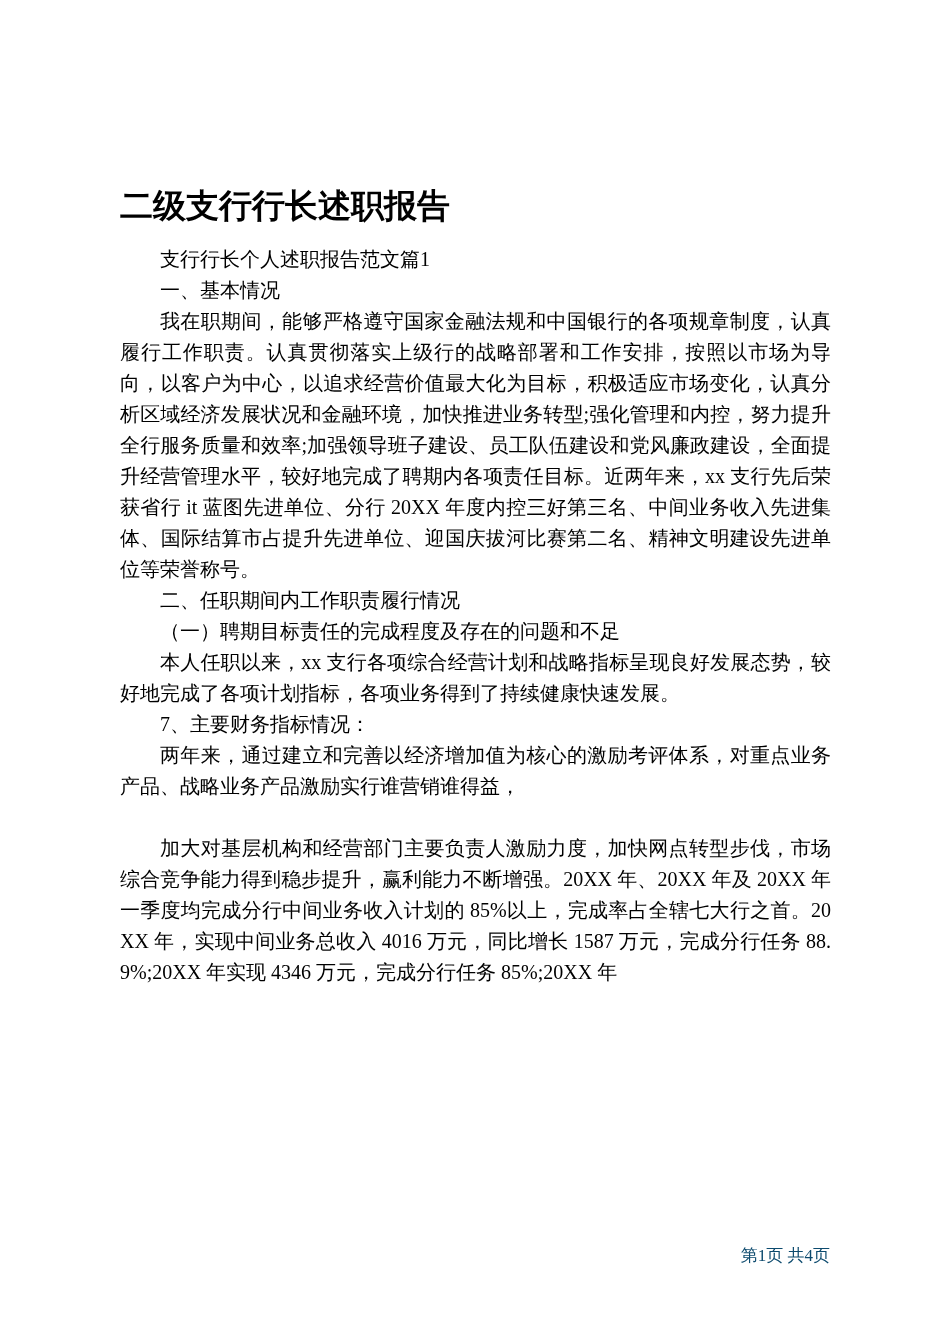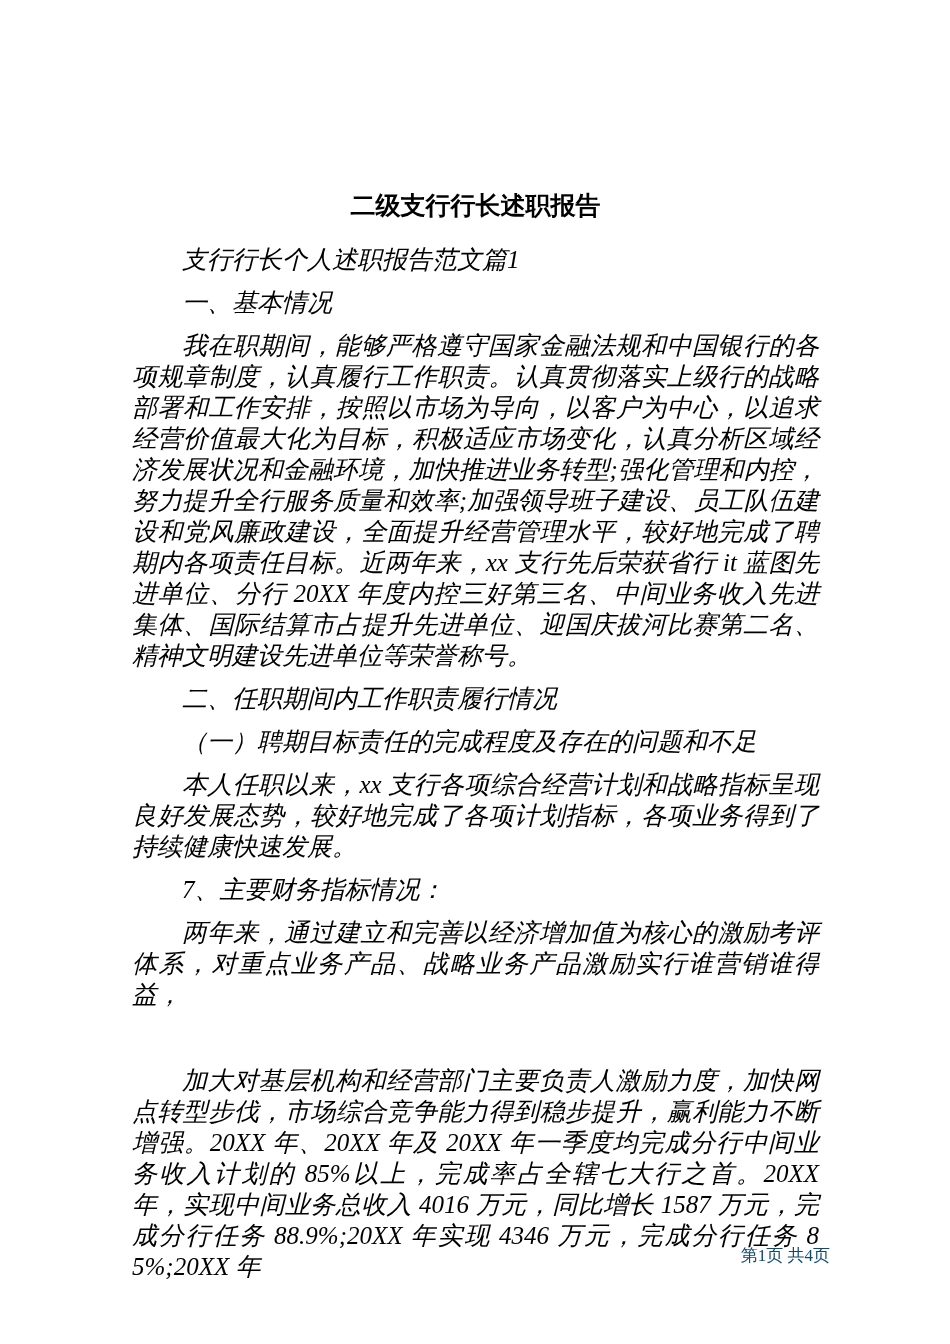--- a/index.html
+++ b/index.html
@@ -13,34 +13,32 @@
     height: 1344px;
     background: #ffffff;
     color: #000000;
     font-family: "Liberation Serif", "DejaVu Serif", serif;
     box-sizing: border-box;
     padding: 186px 119px 0 120px;
     overflow: hidden;
   }
   .title {
     margin: 0 0 18px 0;
-    font-size: 25px;
+    font-size: 33px;
     line-height: 40px;
     font-weight: bold;
-    text-align: center;
   }
   .doc-body p.para {
-    margin: 12px;
-    font-size: 25px;
+    margin: 0;
+    font-size: 20px;
     line-height: 31px;
     text-align: justify;
     text-justify: inter-ideograph;
     text-indent: 2em;
     word-break: break-all;
-    font-style: italic;
   }
   .doc-body p.para.blank {
     height: 31px;
     text-indent: 0;
   }
   .footer {
     position: absolute;
     top: 1246px;
     right: 120px;
     font-size: 17px;

